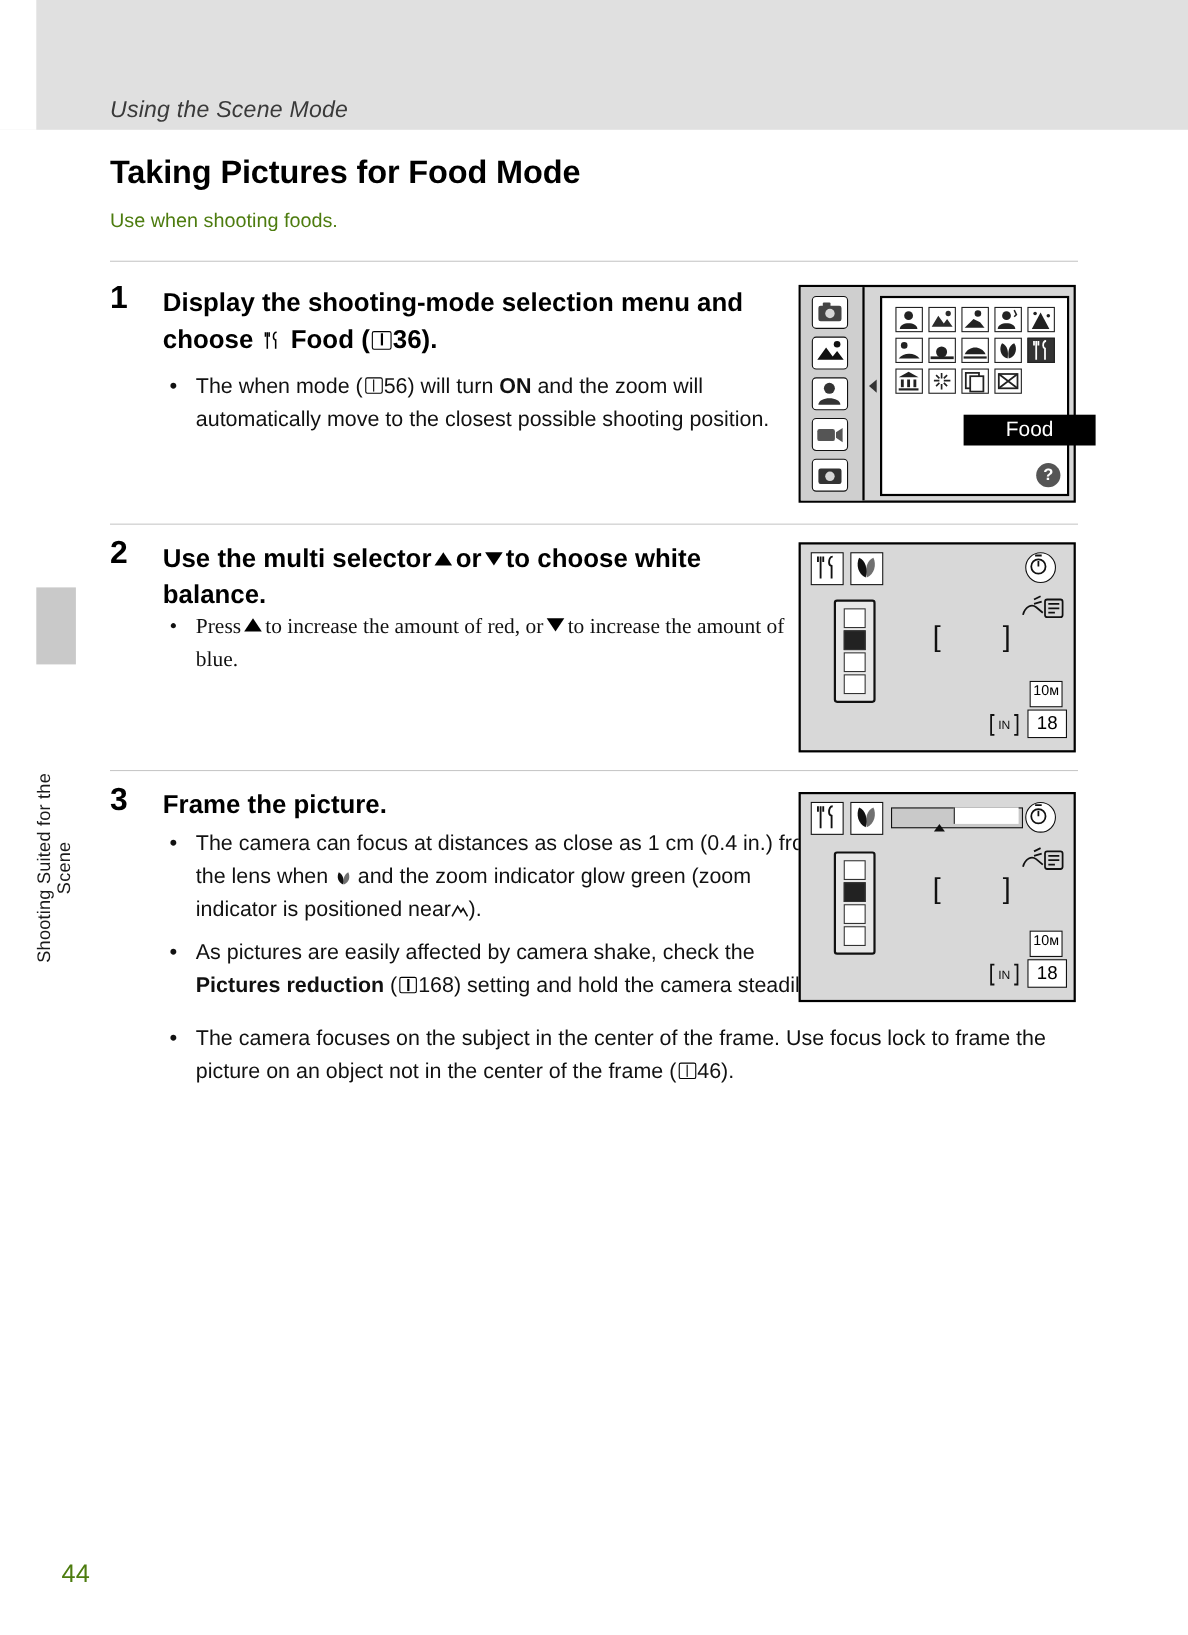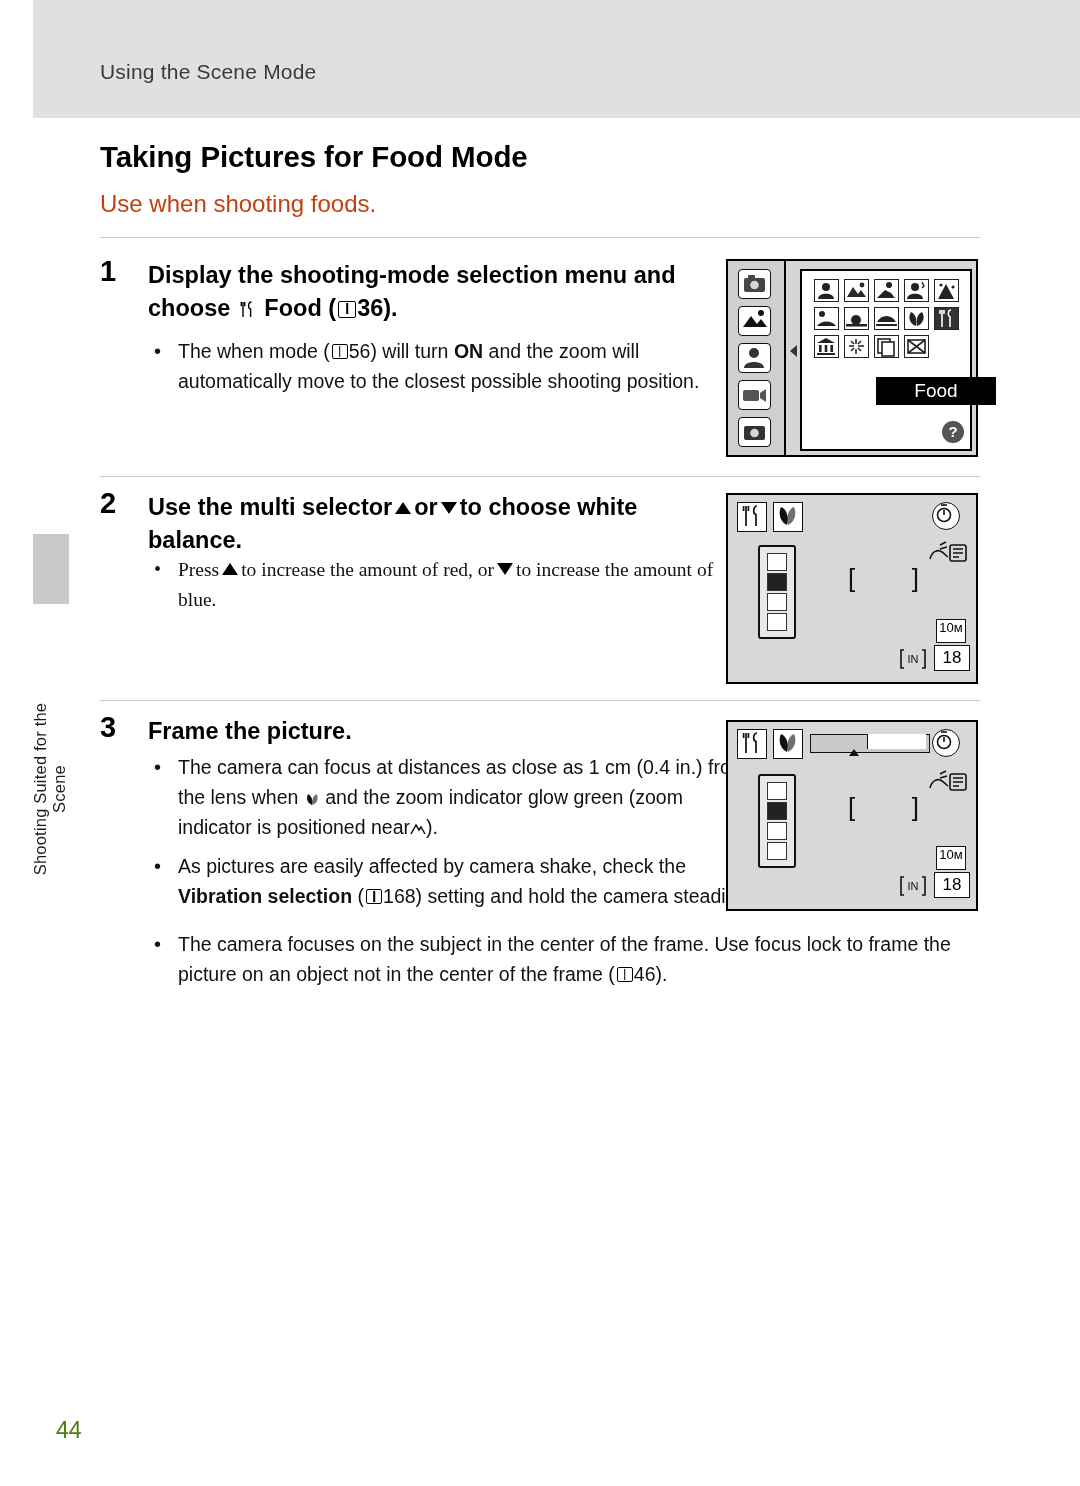--- a/index.html
+++ b/index.html
@@ -26,24 +26,25 @@
   .top-band-inner {
     position: absolute;
     left: 0; top: 0;
     width: 33px;
     height: 118px;
     background: #ffffff;
   }
   .running-head {
     position: absolute;
     left: 100px;
-    top: 60px;
+    top: 88px;
     font-size: 21px;
     color: #3a3a3a;
     letter-spacing: .2px;
+    font-style: italic;
   }
   
   .side-tab {
     position: absolute;
     left: 33px;
     top: 534px;
     width: 36px;
     height: 70px;
     background: #c9c9c9;
   }
@@ -67,22 +68,22 @@
     font-size: 29.5px;
     font-weight: bold;
     color: #000;
     letter-spacing: -0.1px;
     text-align: center;
   }
   .subtitle {
     position: absolute;
     left: 100px;
     top: 190px;
-    font-size: 24px;
-    color: #c2410c;
+    font-size: 18px;
+    color: #4d7c0f;
   }
   .rule {
     position: absolute;
     background: #c8c8c8;
     height: 1px;
     left: 100px;
     width: 880px;
   }
   
   .step {
@@ -566,21 +567,21 @@
             </g>
           </svg>
       </span>
       <span>and the zoom indicator glow green (zoom indicator is positioned near</span><span style="display:inline-block;width:16px;height:14px;vertical-align:-2px;"><svg width="16" height="14" viewBox="0 0 16 14">
             <g fill="none" stroke="#111" stroke-width="1.5">
               <path d="M1 12 L6 3 L9 8 L11 5 L15 12"></path>
             </g>
           </svg></span><span>).</span>
     </div>
     <div class="bullet" style="margin-top:10px;">
-      <span>As pictures are easily affected by camera shake, check the </span><b>Vibration selection</b> (<span class="abook sm"></span><span>168</span><span>) setting and hold the camera steadily.</span>
+      <span>As pictures are easily affected by camera shake, check the </span><b>Pictures reduction</b> (<span class="abook sm"></span><span>168</span><span>) setting and hold the camera steadily.</span>
     </div>
   </div>
 </div>
 
 <div class="shot-screen" style="left:726px; top:720px; width:248px; height:187px;">
   <div style="position:absolute; left:9px; top:7px; width:28px; height:28px; border:1.6px solid #111; background:#fff;">
     <svg width="26" height="26" viewBox="0 0 26 26">
         <g stroke="#111" stroke-width="1.7" fill="none">
           <path d="M8 3 V12 M5.6 3 V8 M10.4 3 V8 M8 12 V23"></path>
           <path d="M19 3 C16.6 3 15.7 5.5 15.7 8.3 C15.7 10.2 16.7 11.2 18 11.5 L18 23"></path>

